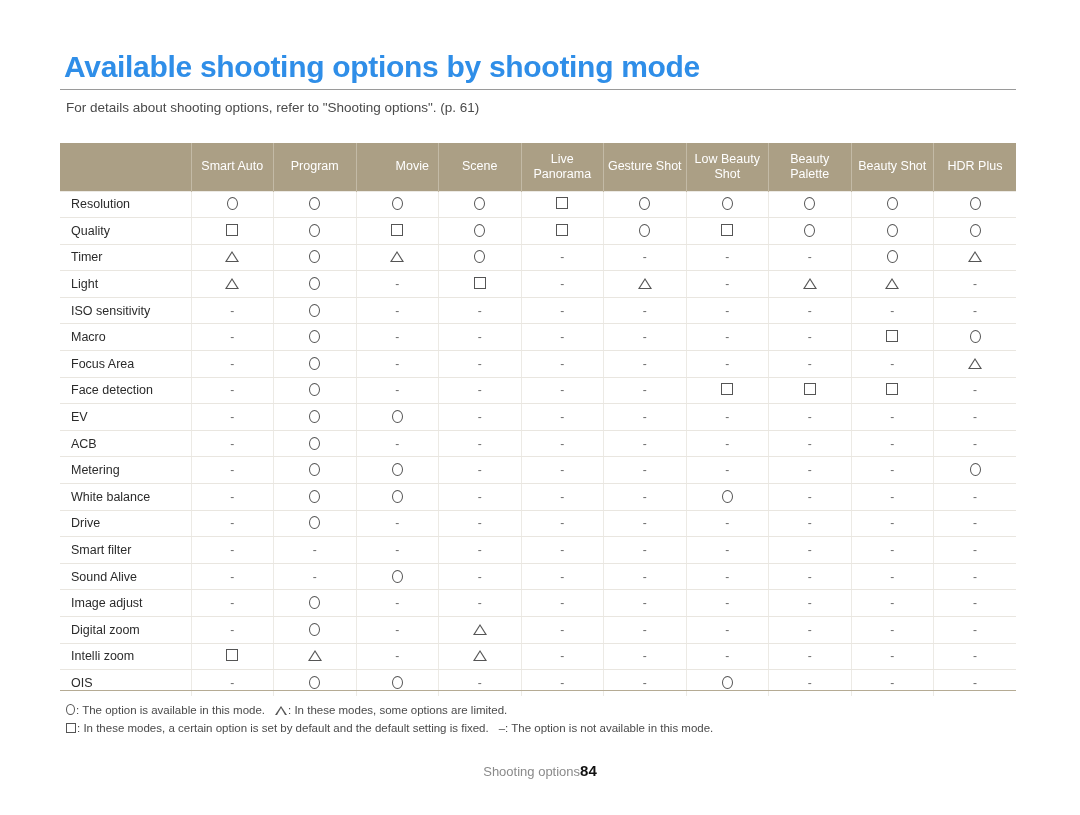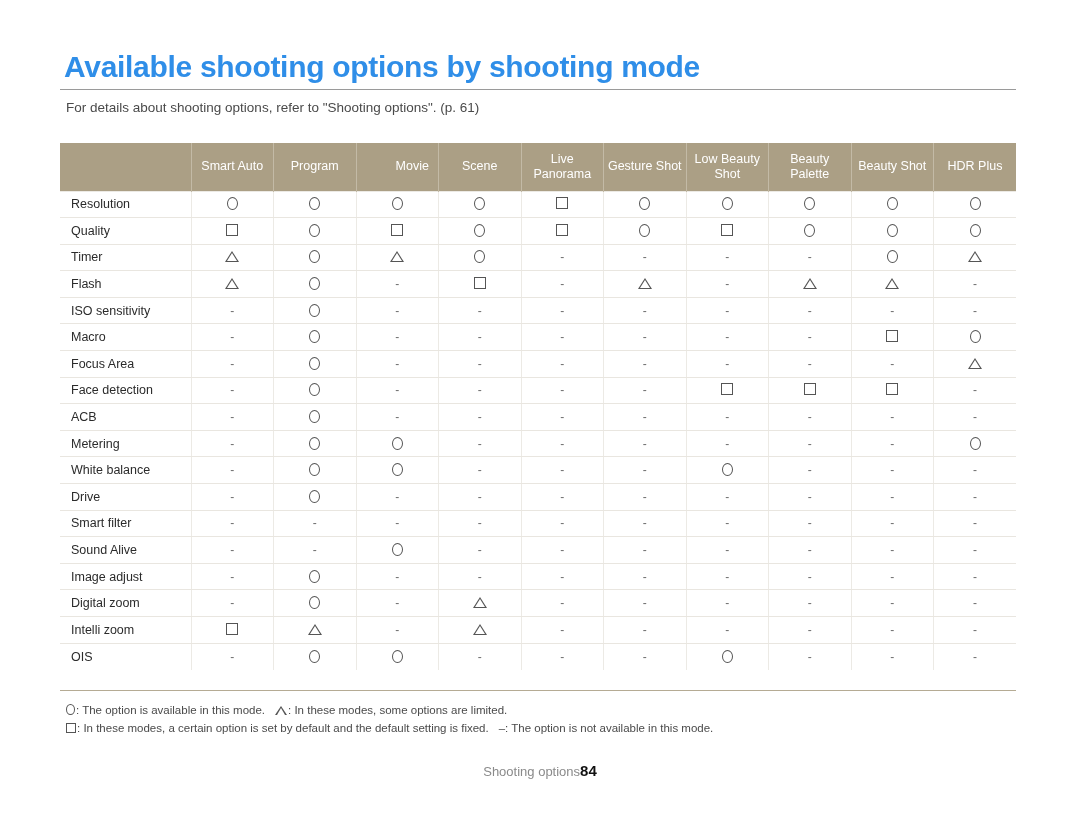--- a/index.html
+++ b/index.html
@@ -276,21 +276,21 @@
           <td><span class="sym sym-tri"></span></td>
           <td><span class="sym sym-o"></span></td>
           <td><span class="sym sym-dash">-</span></td>
           <td><span class="sym sym-dash">-</span></td>
           <td><span class="sym sym-dash">-</span></td>
           <td><span class="sym sym-dash">-</span></td>
           <td><span class="sym sym-o"></span></td>
           <td><span class="sym sym-tri"></span></td>
         </tr>
         <tr>
-          <td class="rowlabel">Flash</td>
+          <td class="rowlabel">Light</td>
           <td><span class="sym sym-tri"></span></td>
           <td><span class="sym sym-o"></span></td>
           <td><span class="sym sym-dash">-</span></td>
           <td><span class="sym sym-sq"></span></td>
           <td><span class="sym sym-dash">-</span></td>
           <td><span class="sym sym-tri"></span></td>
           <td><span class="sym sym-dash">-</span></td>
           <td><span class="sym sym-tri"></span></td>
           <td><span class="sym sym-tri"></span></td>
           <td><span class="sym sym-dash">-</span></td>
@@ -338,20 +338,33 @@
           <td class="rowlabel">Face detection</td>
           <td><span class="sym sym-dash">-</span></td>
           <td><span class="sym sym-o"></span></td>
           <td><span class="sym sym-dash">-</span></td>
           <td><span class="sym sym-dash">-</span></td>
           <td><span class="sym sym-dash">-</span></td>
           <td><span class="sym sym-dash">-</span></td>
           <td><span class="sym sym-sq"></span></td>
           <td><span class="sym sym-sq"></span></td>
           <td><span class="sym sym-sq"></span></td>
+          <td><span class="sym sym-dash">-</span></td>
+        </tr>
+        <tr>
+          <td class="rowlabel">EV</td>
+          <td><span class="sym sym-dash">-</span></td>
+          <td><span class="sym sym-o"></span></td>
+          <td><span class="sym sym-o"></span></td>
+          <td><span class="sym sym-dash">-</span></td>
+          <td><span class="sym sym-dash">-</span></td>
+          <td><span class="sym sym-dash">-</span></td>
+          <td><span class="sym sym-dash">-</span></td>
+          <td><span class="sym sym-dash">-</span></td>
+          <td><span class="sym sym-dash">-</span></td>
           <td><span class="sym sym-dash">-</span></td>
         </tr>
         <tr>
           <td class="rowlabel">ACB</td>
           <td><span class="sym sym-dash">-</span></td>
           <td><span class="sym sym-o"></span></td>
           <td><span class="sym sym-dash">-</span></td>
           <td><span class="sym sym-dash">-</span></td>
           <td><span class="sym sym-dash">-</span></td>
           <td><span class="sym sym-dash">-</span></td>

